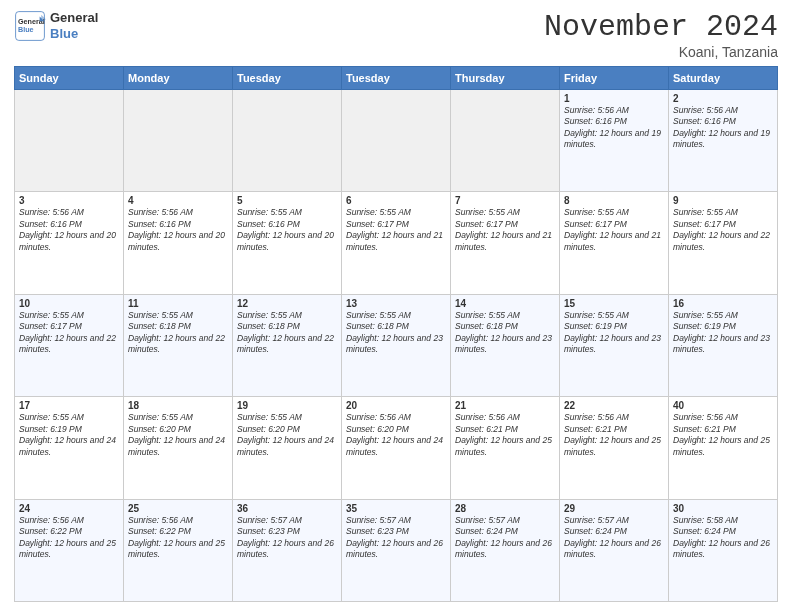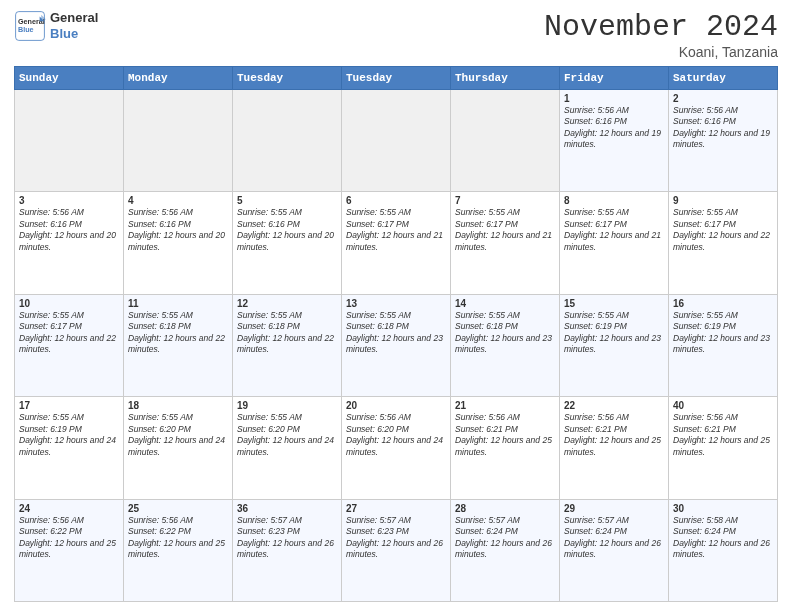--- a/index.html
+++ b/index.html
@@ -61,21 +61,20 @@
       table-layout: fixed;
     }
     .calendar thead th {
       background-color: #4a7fc1;
       color: #fff;
       font-size: 11px;
       font-weight: bold;
       padding: 5px 4px;
       text-align: left;
       border: 1px solid #3a6faf;
-      font-family: Liberation Mono, monospace;
     }
     .calendar tbody td {
       border: 1px solid #ccc;
       vertical-align: top;
       padding: 3px 4px;
       font-size: 9px;
       color: #333;
       background: #fff;
     }
     .calendar tbody tr:nth-child(odd) td {
@@ -301,21 +300,21 @@
 Sunset: 6:22 PM
 Daylight: 12 hours and 25 minutes.</div>
           </td>
           <td>
             <span class="day-number">36</span>
             <div class="day-info" style="white-space: pre-line;">Sunrise: 5:57 AM
 Sunset: 6:23 PM
 Daylight: 12 hours and 26 minutes.</div>
           </td>
           <td>
-            <span class="day-number">27</span>
+            <span class="day-number">35</span>
             <div class="day-info" style="white-space: pre-line;">Sunrise: 5:57 AM
 Sunset: 6:23 PM
 Daylight: 12 hours and 26 minutes.</div>
           </td>
           <td>
             <span class="day-number">28</span>
             <div class="day-info" style="white-space: pre-line;">Sunrise: 5:57 AM
 Sunset: 6:24 PM
 Daylight: 12 hours and 26 minutes.</div>
           </td>

